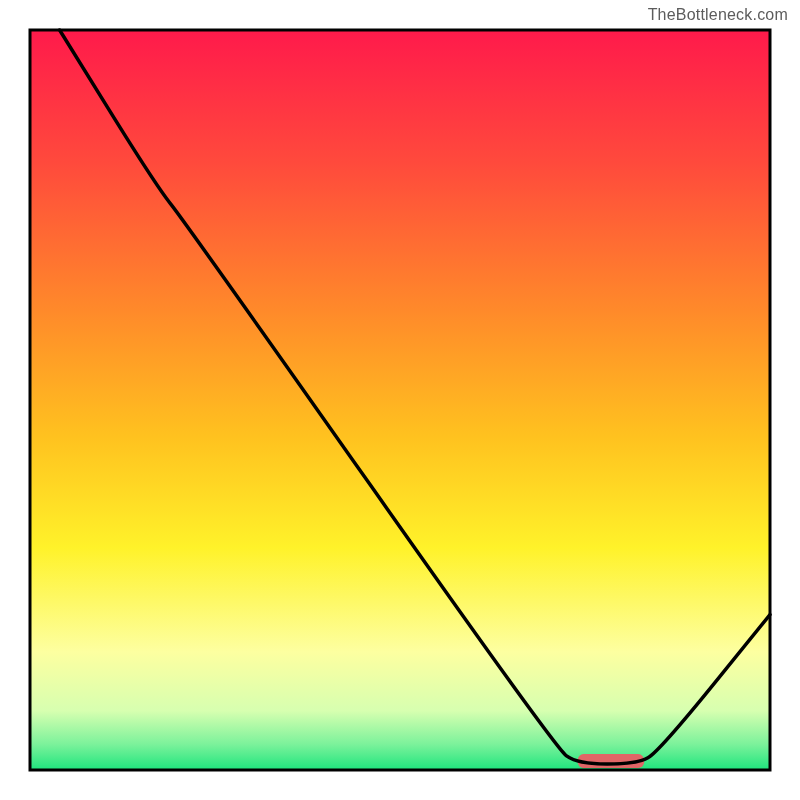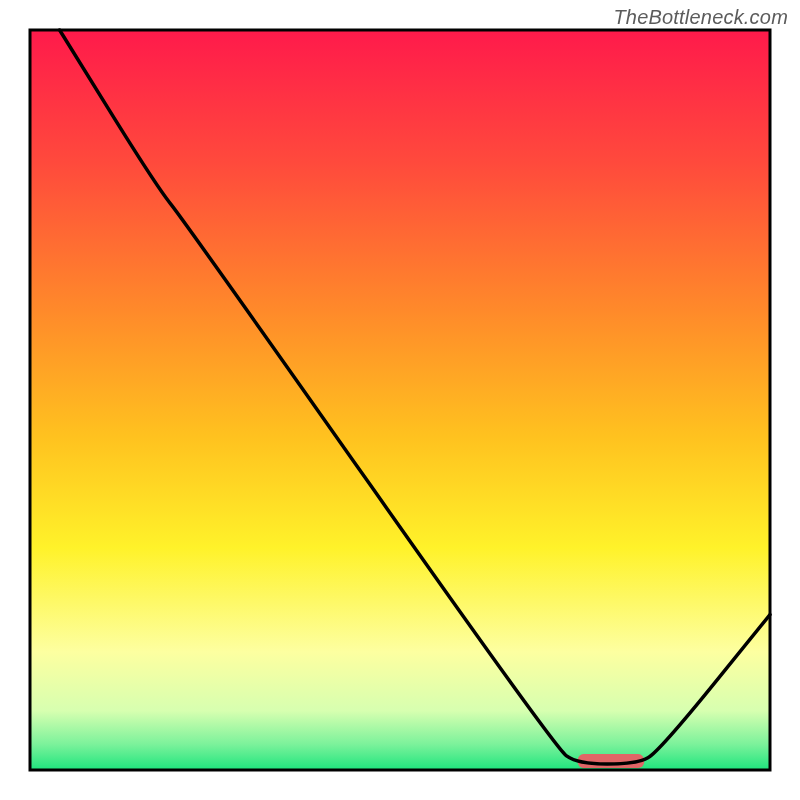--- a/index.html
+++ b/index.html
@@ -12,25 +12,24 @@
   }
   .container {
     position: relative;
     width: 800px;
     height: 800px;
   }
   .watermark {
     position: absolute;
     top: 6px;
     right: 12px;
-    font-size: 20px;
+    font-size: 16px;
     color: #5c5c5c;
     font-weight: 500;
     letter-spacing: 0.2px;
-    font-style: italic;
   }
   svg.chart {
     position: absolute;
     top: 0;
     left: 0;
   }
 </style>
 </head>
 <body>
 <div class="container">

